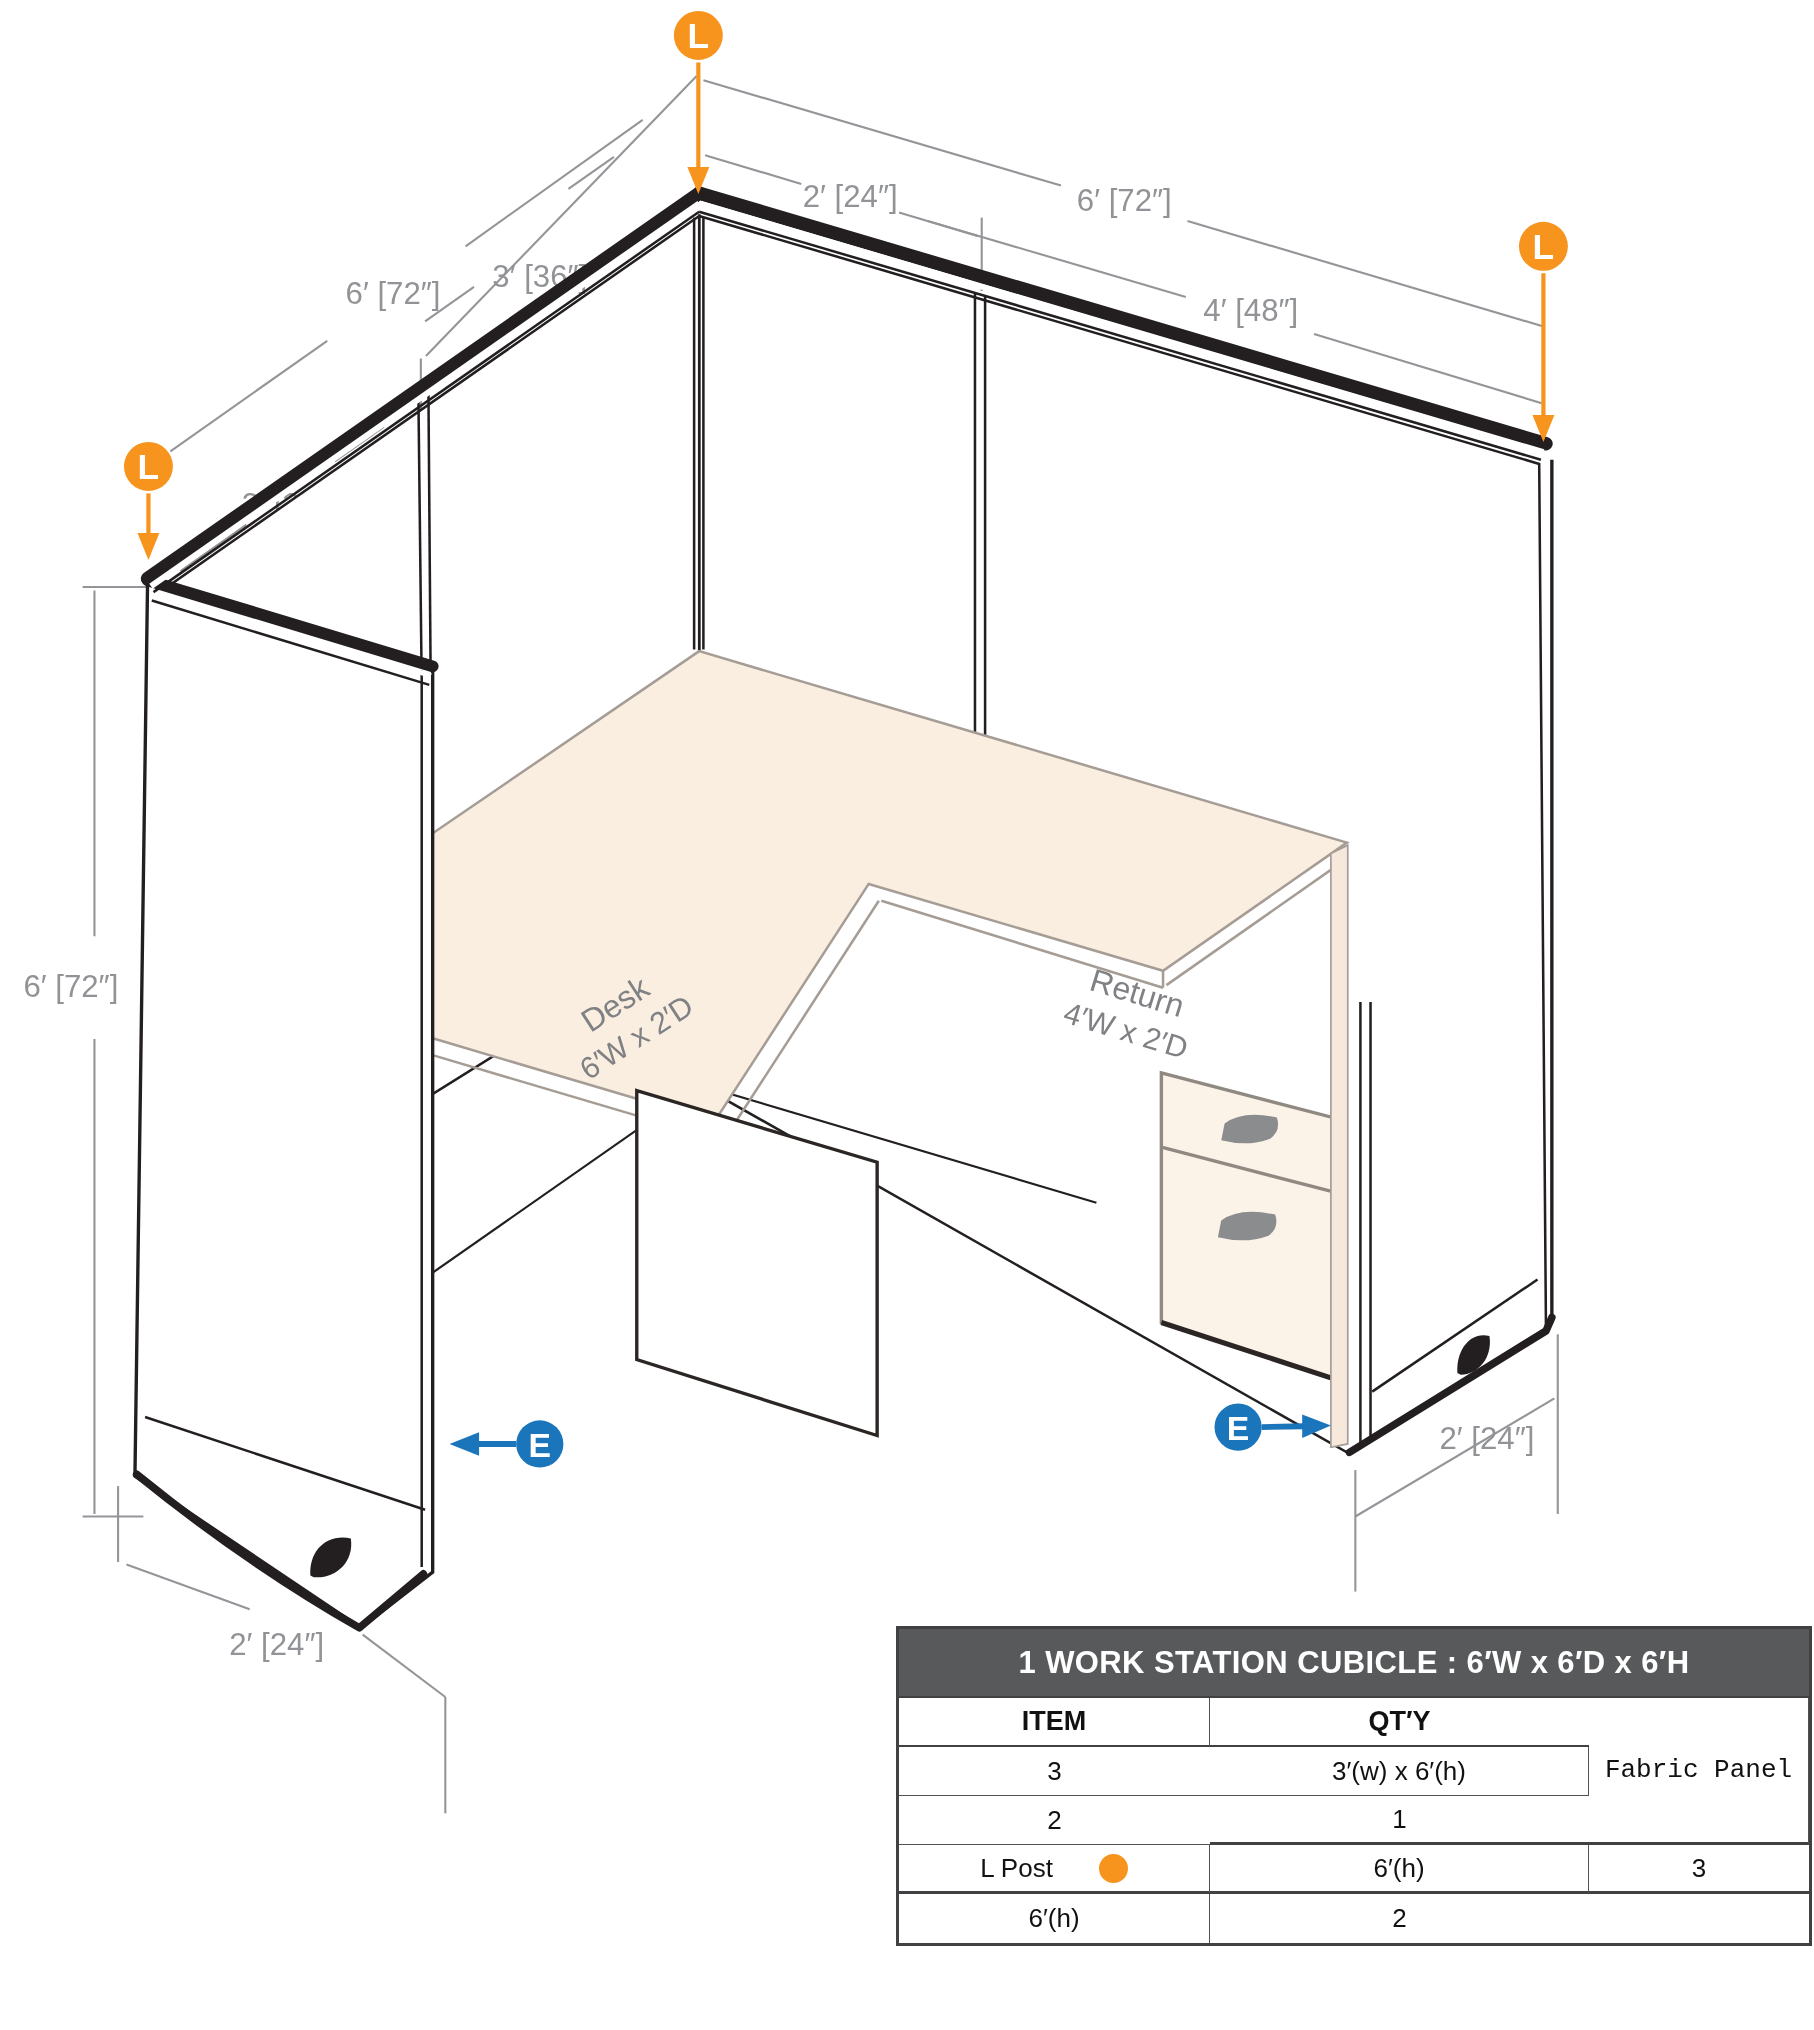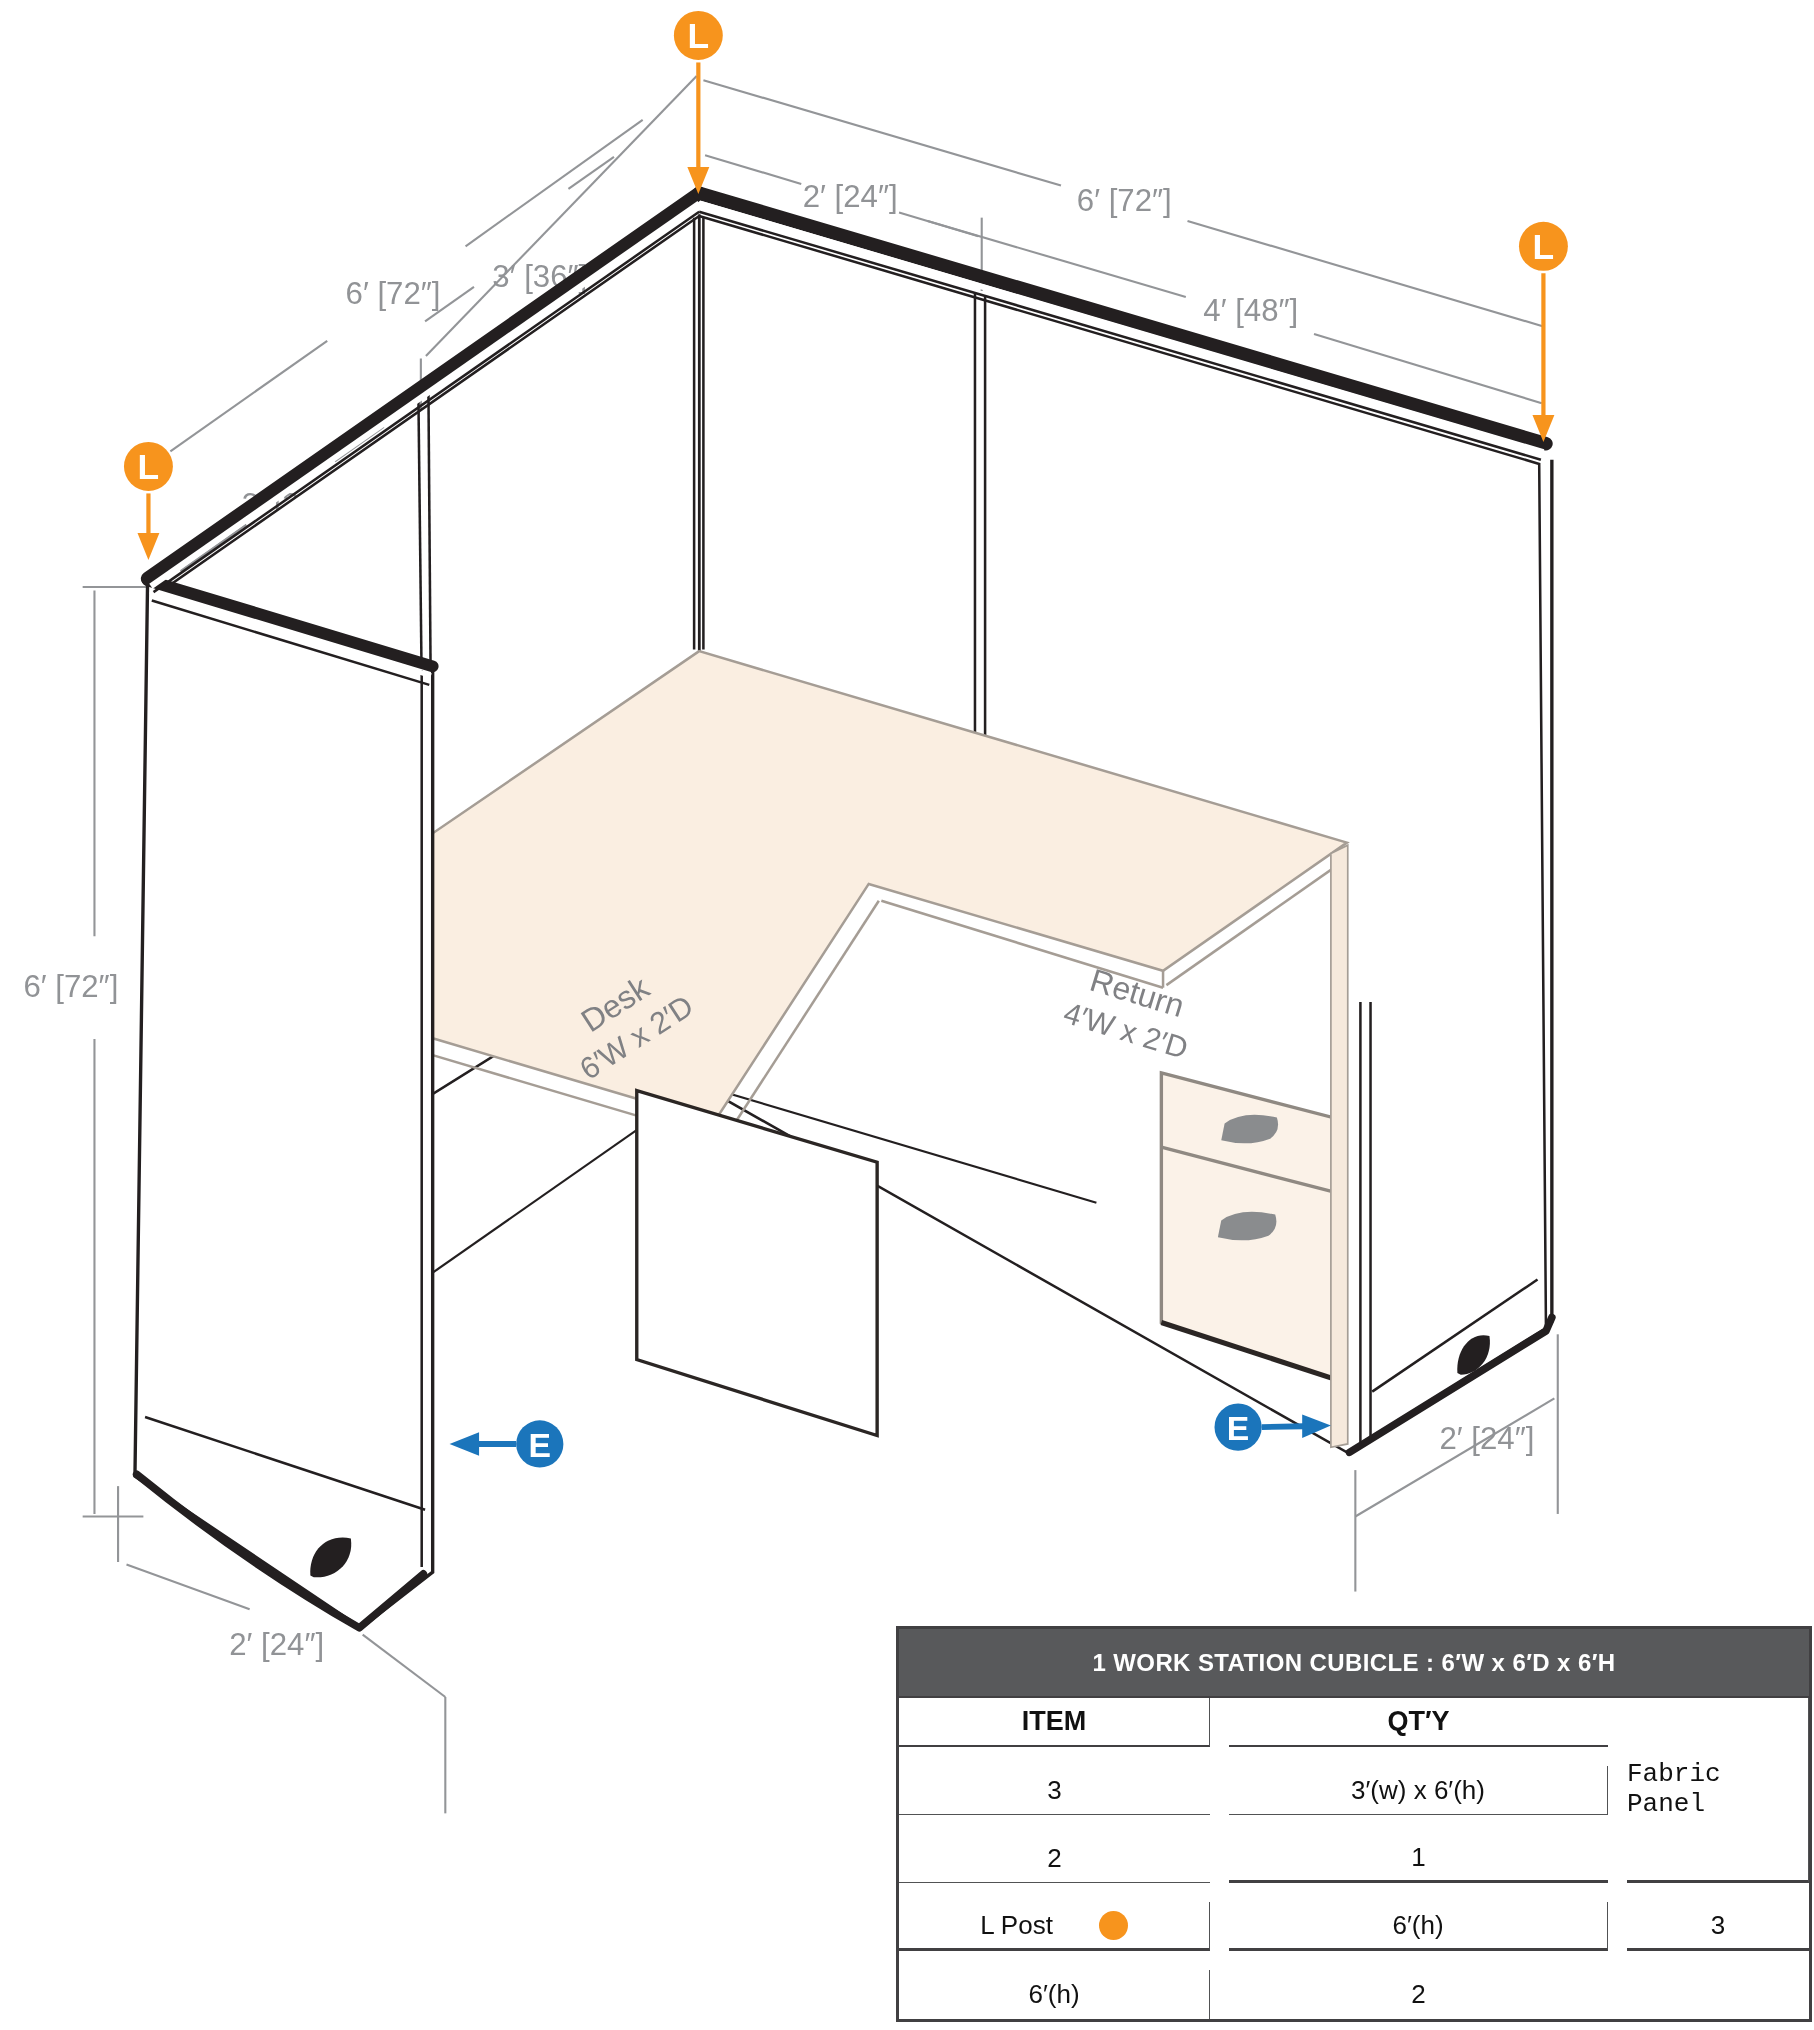--- a/index.html
+++ b/index.html
@@ -8,28 +8,27 @@
   #stage{position:absolute;left:0;top:0;width:1815px;height:2031px;}
   svg{position:absolute;left:0;top:0;}
 
   
   .cubicle-table{
     position:absolute;left:896px;top:1626px;width:916px;
     border:3.4px solid #414042;background:#fff;box-sizing:border-box;
   }
   .tbl-title{
     height:67px;background:#58595b;color:#fff;display:flex;
-    align-items:center;justify-content:center;font-size:24px;font-weight:700;
+    align-items:center;justify-content:center;font-size:31px;font-weight:700;
     letter-spacing:0.4px;border-bottom:2.5px solid #414042;
   }
   .tbl-grid{
     display:grid;
     grid-template-columns:311px 379px 1fr;
     grid-auto-rows:49px;
-    gap:19px;
   }
   .cell{
     display:flex;align-items:center;justify-content:center;
     font-size:26px;color:#111;box-sizing:border-box;
     border-right:1.7px solid #515254;border-bottom:1.7px solid #515254;
   }
   .cell.last-col{border-right:none;}
   .cell.hdr{font-weight:700;font-size:27px;border-bottom:2.5px solid #414042;}
   .cell.item-span{grid-row:span 3;border-bottom:3.4px solid #414042;font-family:Liberation Mono, monospace;}
   .cell.group-top{border-bottom:3.4px solid #414042;}

